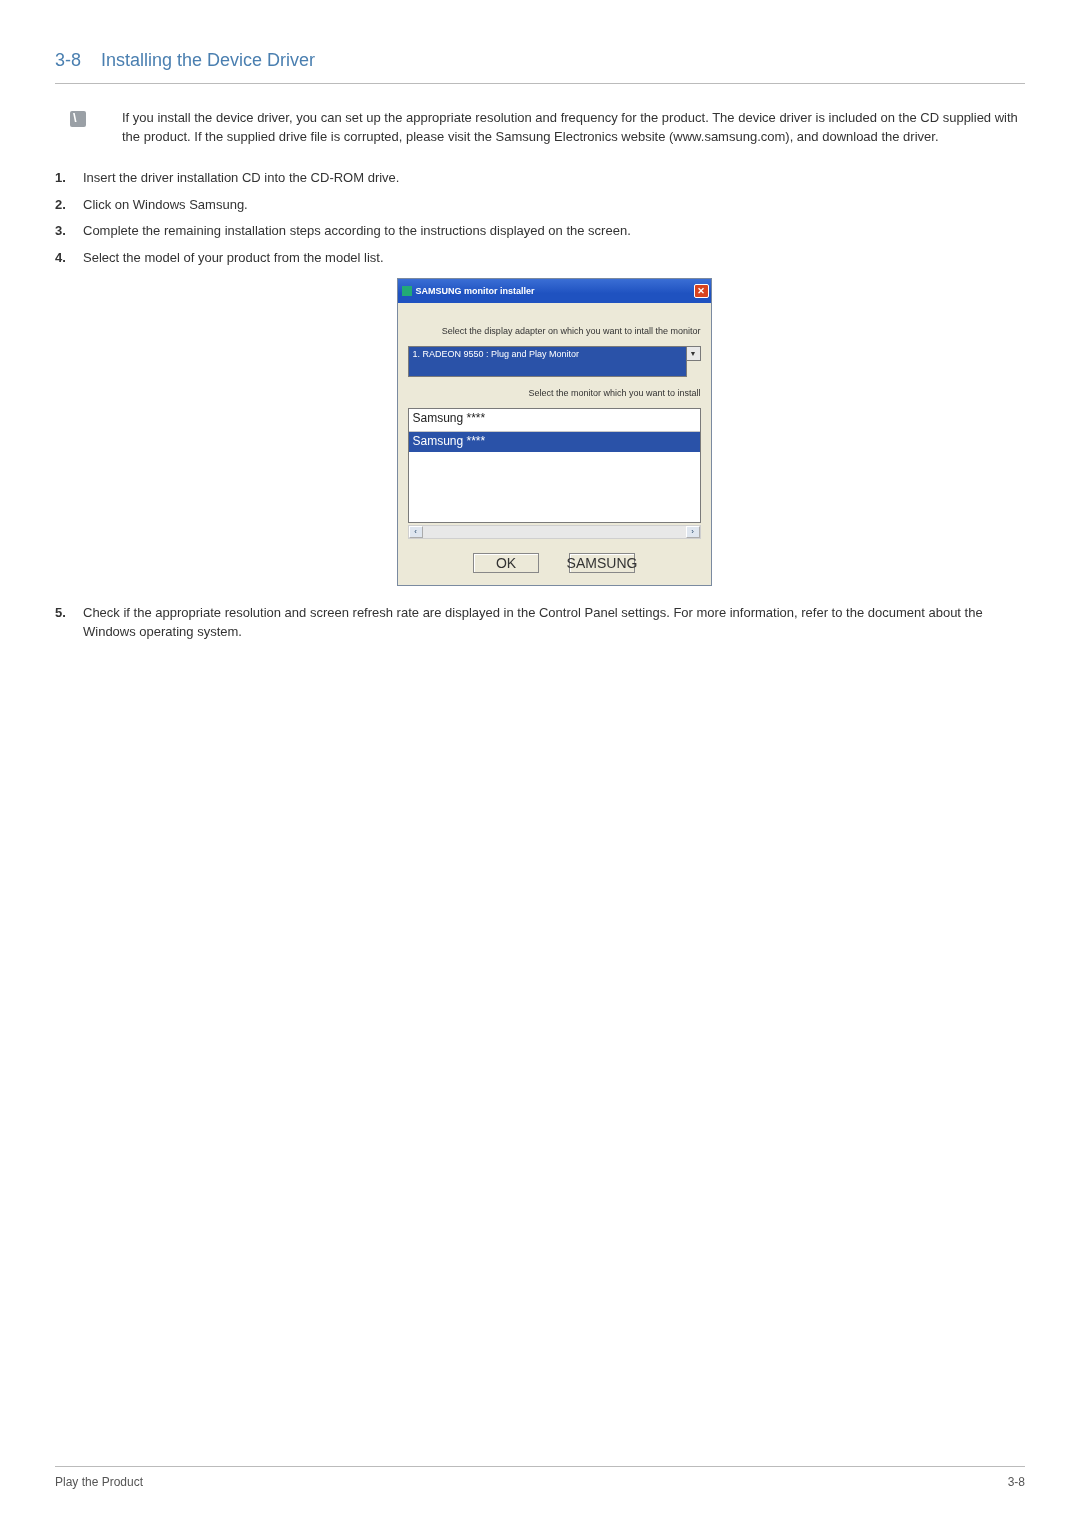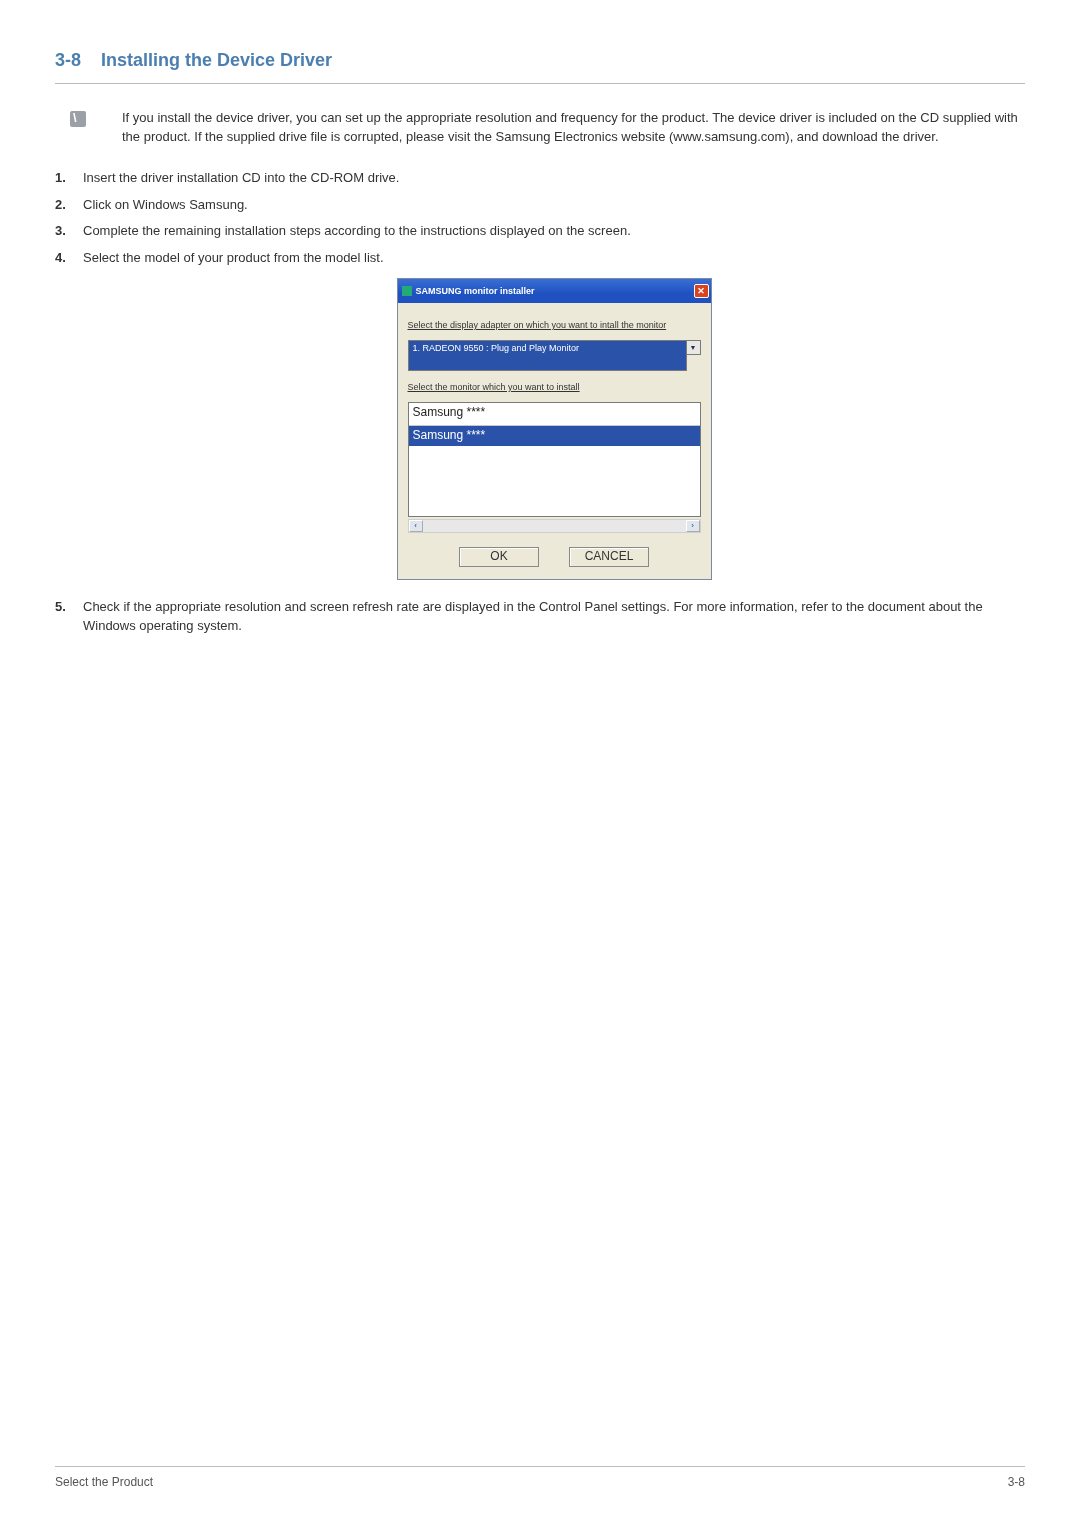--- a/index.html
+++ b/index.html
@@ -11,21 +11,21 @@
     position: relative;
     color: #333;
     font-size: 13px;
   }
   .page {
     padding: 50px 55px 0 55px;
   }
   .section-heading {
     color: #4a7fb0;
     font-size: 18px;
-    font-weight: bold;
+    font-weight: normal;
     padding-bottom: 12px;
     border-bottom: 1px solid #bbb;
     margin-bottom: 25px;
   }
   .section-heading .num { margin-right: 20px; }
   .note-block {
     display: flex;
     margin-left: 15px;
     margin-bottom: 22px;
     gap: 24px;
@@ -82,25 +82,24 @@
   }
   .installer-titlebar .title-text { flex: 1; }
   .installer-close {
     width: 15px; height: 14px; background: #d9431f;
     color: #fff; display: flex; align-items: center; justify-content: center;
     border: 1px solid #fff; border-radius: 2px;
     font-size: 9px; font-weight: bold; line-height: 1;
   }
   .installer-body { padding: 6px 10px 12px 10px; }
   .installer-label {
-    text-align: left;
-    margin: 10px 0 8px 0;
+    text-align: right;
+    margin: 16px 0 8px 0;
     color: #333;
     font-size: 9px;
-    text-decoration: underline;
   }
   .adapter-row { display: flex; }
   .adapter-select {
     flex: 1;
     background: #2a52a8;
     color: #fff;
     border: 1px solid #7a7a7a;
     padding: 1px 4px;
     font-size: 9px;
     height: 31px;
@@ -144,24 +143,24 @@
     border: 1px outset #fff;
     display: flex; align-items: center; justify-content: center;
     font-size: 8px; color: #246;
   }
   .h-scroll .track { flex: 1; }
   .btnrow {
     display: flex; justify-content: center; gap: 30px;
     margin-top: 14px;
   }
   .win-btn {
-    width: 80px; height: 20px;
+    width: 66px; height: 20px;
     background: #ece9d8;
     border: 1px solid #888;
-    font-size: 12px;
+    font-size: 14px;
     display: flex; align-items: center; justify-content: center;
     font-family: Tahoma, Arial, sans-serif;
     box-shadow: inset 1px 1px 0 #fff;
   }
   .footer {
     position: absolute;
     bottom: 38px;
     left: 55px; right: 55px;
     border-top: 1px solid #bbb;
     padding-top: 8px;
@@ -208,27 +207,27 @@
             <div class="monitor-divider"></div>
             <div class="item selected">Samsung ****</div>
           </div>
           <div class="h-scroll">
             <div class="arrow">‹</div>
             <div class="track"></div>
             <div class="arrow">›</div>
           </div>
           <div class="btnrow">
             <div class="win-btn">OK</div>
-            <div class="win-btn">CANCEL</div>
+            <div class="win-btn">SAMSUNG</div>
           </div>
         </div>
       </div>
 
     </li>
     <li>Check if the appropriate resolution and screen refresh rate are displayed in the Control Panel settings. For more information, refer to the document about the Windows operating system.</li>
   </ol>
 
 </div>
 
 <div class="footer">
-  <span>Select the Product</span>
+  <span>Play the Product</span>
   <span>3-8</span>
 </div>
 
 </body></html>

